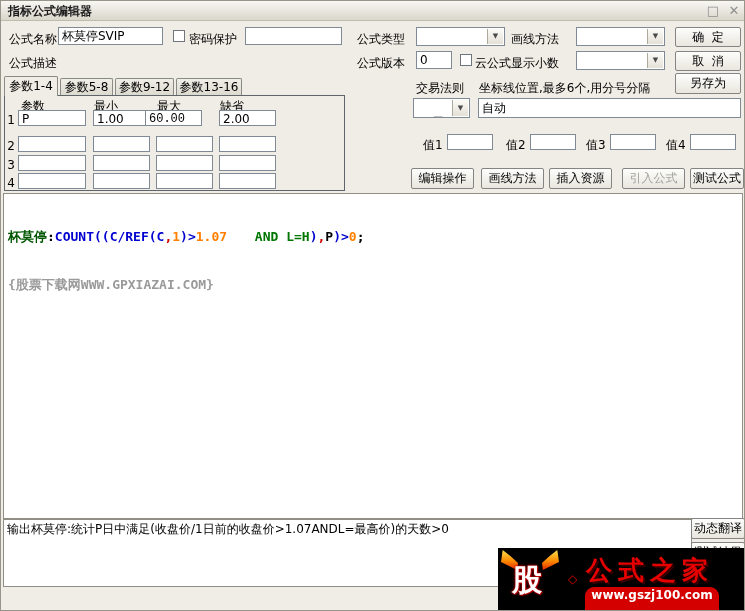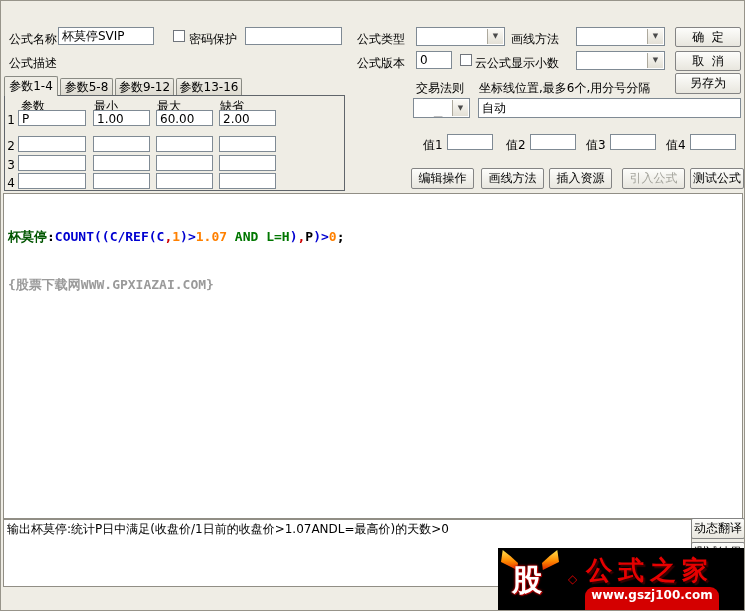--- a/index.html
+++ b/index.html
@@ -31,21 +31,21 @@
   .fieldset .legend{position:absolute;left:10px;top:-8px;background:#EFEDE5;padding:0 4px;}
   .codebox{position:absolute;left:2px;top:192px;width:740px;height:326px;background:#FFF;
            border:1px solid #918E85;box-sizing:border-box;
            font-family:"DejaVu Sans Mono","Liberation Mono",monospace;font-size:13px;font-weight:bold;
            padding:3px 4px;line-height:16px;white-space:pre;}
   .tok-name{color:#005500;}
   .tok-plain{color:#000;}
   .tok-func{color:#0000D0;}
   .tok-comma{color:#D00000;}
   .tok-num{color:#FF8000;}
-  .tok-logic{color:#007700;}
+  .tok-logic{color:#007700;margin-left:20px;}
   .code-comment{color:#9A9A9A;}
   .outputbox{position:absolute;left:2px;top:518px;width:689px;height:68px;background:#FFF;
              border:1px solid #918E85;box-sizing:border-box;padding:2px 3px;line-height:15px;}
   .banner{position:absolute;left:497px;top:547px;width:248px;height:64px;background:#000;z-index:5;}
   .bull-char{position:absolute;left:14px;top:12px;font-size:30px;font-weight:bold;color:#FFF;
              text-shadow:0 0 2px #E00000,0 0 3px #C00000,1px 1px 0 #900;}
   .horn{position:absolute;width:17px;height:20px;background:linear-gradient(180deg,#FFE14D,#FF8A00 55%,#E02800);}
   .horn.l{left:3px;top:2px;clip-path:polygon(95% 100%,0 60%,10% 0,55% 30%,100% 65%);}
   .horn.r{left:44px;top:2px;transform:scaleX(-1);clip-path:polygon(95% 100%,0 60%,10% 0,55% 30%,100% 65%);}
   .banner-diamond{position:absolute;left:70px;top:24px;color:#D00000;font-size:12px;}
@@ -54,23 +54,28 @@
   .banner-pill{position:absolute;left:87px;top:39px;width:134px;height:33px;background:#D40000;
                border-radius:9px;color:#FFF;font-weight:bold;font-size:12px;text-align:center;line-height:17px;}
   .selhl{background:#2D96DC;color:#FFF;}
   .rownum{position:absolute;width:10px;text-align:center;}
 </style>
 </head>
 <body>
 
 <div class="window">
 
+  <div class="titlebar">
+    <span class="title">指标公式编辑器</span>
+    <span class="winbtn" style="left:703px;">□</span>
+    <span class="winbtn" style="left:724px;">✕</span>
+  </div>
 
   <span class="lbl" style="left:8px;top:30px;">公式名称</span>
-  <div class="inp" style="left:57px;top:26px;width:96px;height:18px;">杯莫停SVIP</div>
+  <div class="inp" style="left:57px;top:26px;width:105px;height:18px;">杯莫停SVIP</div>
   <div class="chk" style="left:172px;top:29px;"></div>
   <span class="lbl" style="left:188px;top:30px;">密码保护</span>
   <div class="inp" style="left:244px;top:26px;width:97px;height:18px;"></div>
   <span class="lbl" style="left:356px;top:30px;">公式类型</span>
   <div class="combo" style="left:415px;top:26px;width:89px;height:19px;">
     <span>其他类型</span>
     <span class="arrow">▼</span>
   </div>
   <span class="lbl" style="left:510px;top:30px;">画线方法</span>
   <div class="combo" style="left:575px;top:26px;width:89px;height:19px;">
@@ -99,21 +104,21 @@
 
   <div class="panel"></div>
   <span class="lbl" style="left:20px;top:97px;z-index:3;">参数</span>
   <span class="lbl" style="left:93px;top:97px;z-index:3;">最小</span>
   <span class="lbl" style="left:156px;top:97px;z-index:3;">最大</span>
   <span class="lbl" style="left:219px;top:97px;z-index:3;">缺省</span>
 
   <span class="rownum" style="left:5px;top:112px;z-index:3;">1</span>
   <div class="inp" style="left:17px;top:109px;width:68px;height:16px;z-index:3;">P</div>
   <div class="inp" style="left:92px;top:109px;width:57px;height:16px;z-index:3;">1.00</div>
-  <div class="inp" style="left:155px;top:109px;width:57px;height:16px;z-index:3;">60.00</div>
+  <div class="inp" style="left:144px;top:109px;width:57px;height:16px;z-index:3;font-family:Liberation Mono, monospace;">60.00</div>
   <div class="inp" style="left:218px;top:109px;width:57px;height:16px;z-index:3;">2.00</div>
 
   <span class="rownum" style="left:5px;top:138px;z-index:3;">2</span>
   <div class="inp" style="left:17px;top:135px;width:68px;height:16px;z-index:3;"></div>
   <div class="inp" style="left:92px;top:135px;width:57px;height:16px;z-index:3;"></div>
   <div class="inp" style="left:155px;top:135px;width:57px;height:16px;z-index:3;"></div>
   <div class="inp" style="left:218px;top:135px;width:57px;height:16px;z-index:3;"></div>
 
   <span class="rownum" style="left:5px;top:157px;z-index:3;">3</span>
   <div class="inp" style="left:17px;top:154px;width:68px;height:16px;z-index:3;"></div>

